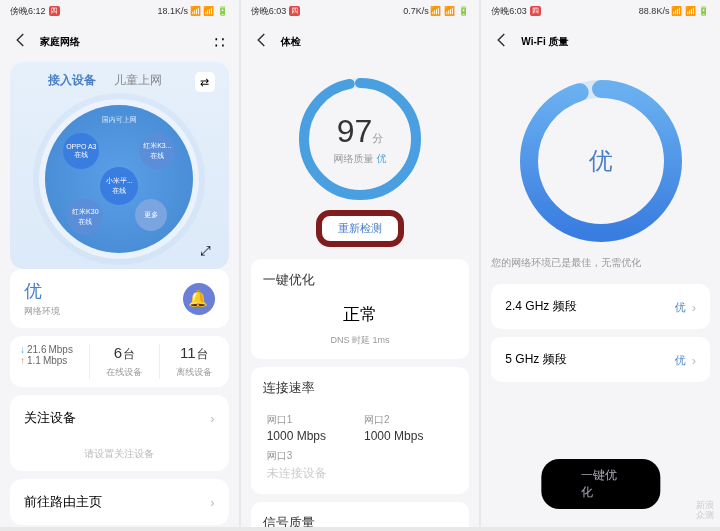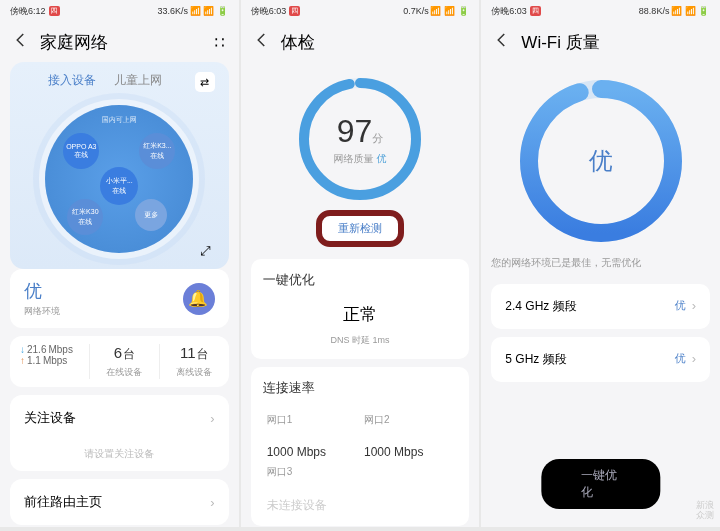--- a/index.html
+++ b/index.html
@@ -3,27 +3,27 @@
 <meta charset="utf-8">
 <style>
 *{margin:0;padding:0;box-sizing:border-box;font-family:-apple-system,"PingFang SC",sans-serif}
 body{background:#e8e8e8;display:flex;gap:2px;width:720px;height:531px;overflow:hidden}
 .phone{width:239px;height:527px;background:#f5f5f7;display:flex;flex-direction:column;position:relative}
 .status-bar{height:22px;display:flex;justify-content:space-between;align-items:center;padding:0 10px;font-size:9px;color:#333}
 .status-left{display:flex;align-items:center;gap:3px}
 .status-right{display:flex;align-items:center;gap:2px}
 .header{height:40px;display:flex;align-items:center;padding:0 12px;gap:10px}
 .back-icon svg{width:18px;height:18px}
-.hdr-title{font-size:17px;font-weight:400;flex:1}
+.hdr-title{font-size:10px;font-weight:700;flex:1}
 .dots{font-size:16px;letter-spacing:2px}
 .content{flex:1;overflow:hidden;padding:0 10px}
 .card{background:#fff;border-radius:12px;padding:12px;margin-bottom:8px}
 .device-card{background:linear-gradient(180deg,#e6f0fb 0%,#dce9f8 100%);border-radius:14px;padding:10px 10px 6px;position:relative}
 .tabs{display:flex;gap:18px;font-size:12px;color:#888;margin-bottom:6px;padding-left:28px}
-.tab-active{color:#4a7fc8;font-weight:400}
+.tab-active{color:#4a7fc8;font-weight:700}
 .swap-icon{position:absolute;right:14px;top:10px;width:20px;height:20px;background:#fff;border-radius:5px;display:flex;align-items:center;justify-content:center;font-size:11px}
 .circle-area{position:relative;height:168px}
 .big-circle{width:148px;height:148px;border-radius:50%;background:radial-gradient(circle,#5a9fe8 0%,#4a8ed8 70%);position:absolute;left:50%;top:50%;transform:translate(-50%,-50%);box-shadow:0 0 0 6px rgba(255,255,255,.5),0 0 0 12px rgba(200,220,245,.4)}
 .net-label{position:absolute;top:10px;left:50%;transform:translateX(-50%);font-size:7px;color:#fff;opacity:.8}
 .bubble{position:absolute;border-radius:50%;display:flex;flex-direction:column;align-items:center;justify-content:center;color:#fff;font-size:7px;text-align:center}
 .b1{width:36px;height:36px;background:#3a7de0;top:28px;left:18px}
 .b2{width:36px;height:36px;background:#5a8ed8;top:28px;right:18px}
 .b3{width:38px;height:38px;background:#3a7de0;top:62px;left:55px}
 .b4{width:36px;height:36px;background:#5a8ed8;bottom:18px;left:22px}
 .b5{width:32px;height:32px;background:#7aa5e0;bottom:22px;right:26px}
@@ -55,44 +55,44 @@
 .score-sub{font-size:10px;color:#999;margin-top:2px}
 .score-sub .good{color:#4a9fd8}
 .retest{display:block;margin:6px auto 12px;padding:5px 16px;border:6px solid #7f1d1d;border-radius:14px;font-size:11px;color:#4a7fc8;background:#fff}
 .sec{background:#fff;border-radius:10px;margin-bottom:8px;padding:12px}
 .sec-title{font-size:13px;color:#333;margin-bottom:10px}
 .sec-main{text-align:center;font-size:17px;padding:4px 0}
 .sec-detail{text-align:center;font-size:9px;color:#999;margin-top:4px}
 .port-row{display:flex;padding-top:6px}
 .port{flex:1;padding-left:4px}
 .port-name{font-size:10px;color:#999}
-.port-val{font-size:12px;color:#333;margin-top:18px}
+.port-val{font-size:12px;color:#333;margin-top:2px}
 .port-dim{color:#ccc}
 
 .big-ring{width:170px;height:170px;margin:14px auto 10px;position:relative}
 .big-ring svg{width:170px;height:170px;transform:rotate(-90deg)}
 .ring-center{position:absolute;top:50%;left:50%;transform:translate(-50%,-50%);font-size:24px;color:#4a7fc8}
 .wifi-msg{font-size:10px;color:#999;margin-bottom:14px}
-.band-row{background:#fff;border-radius:10px;padding:14px;display:flex;justify-content:space-between;align-items:flex-start;margin-bottom:8px;font-size:12px}
+.band-row{background:#fff;border-radius:10px;padding:14px;display:flex;justify-content:space-between;align-items:flex-end;margin-bottom:8px;font-size:12px}
 .band-right{display:flex;align-items:center;gap:6px;color:#4a7fc8;font-size:11px}
 .opt-btn{position:absolute;bottom:18px;left:50%;transform:translateX(-50%);padding:8px 40px;background:#000000;border-radius:18px;font-size:12px;color:#aab}
 .watermark{position:absolute;bottom:6px;right:6px;font-size:9px;color:#ccc;text-align:right;line-height:1.1}
 .red-badge{background:#e04a4a;color:#fff;font-size:7px;padding:0 2px;border-radius:2px}
 </style>
 </head>
 <body>
 
 <div class="phone">
   <div class="status-bar">
     <div class="status-left">
         <span>傍晚6:12</span>
         <span class="red-badge">四</span>
       </div>
     <div class="status-right">
-        <span>33.6K/s</span>
+        <span>18.1K/s</span>
         <span>📶 📶 🔋</span>
       </div>
   </div>
   <div class="header">
     <span class="back-icon"><svg viewBox="0 0 24 24">
           <path d="M15 4l-8 8 8 8" stroke="#333" stroke-width="2" fill="none"></path>
         </svg></span>
     <span class="hdr-title">家庭网络</span>
     <span class="dots">∷</span>
   </div>

